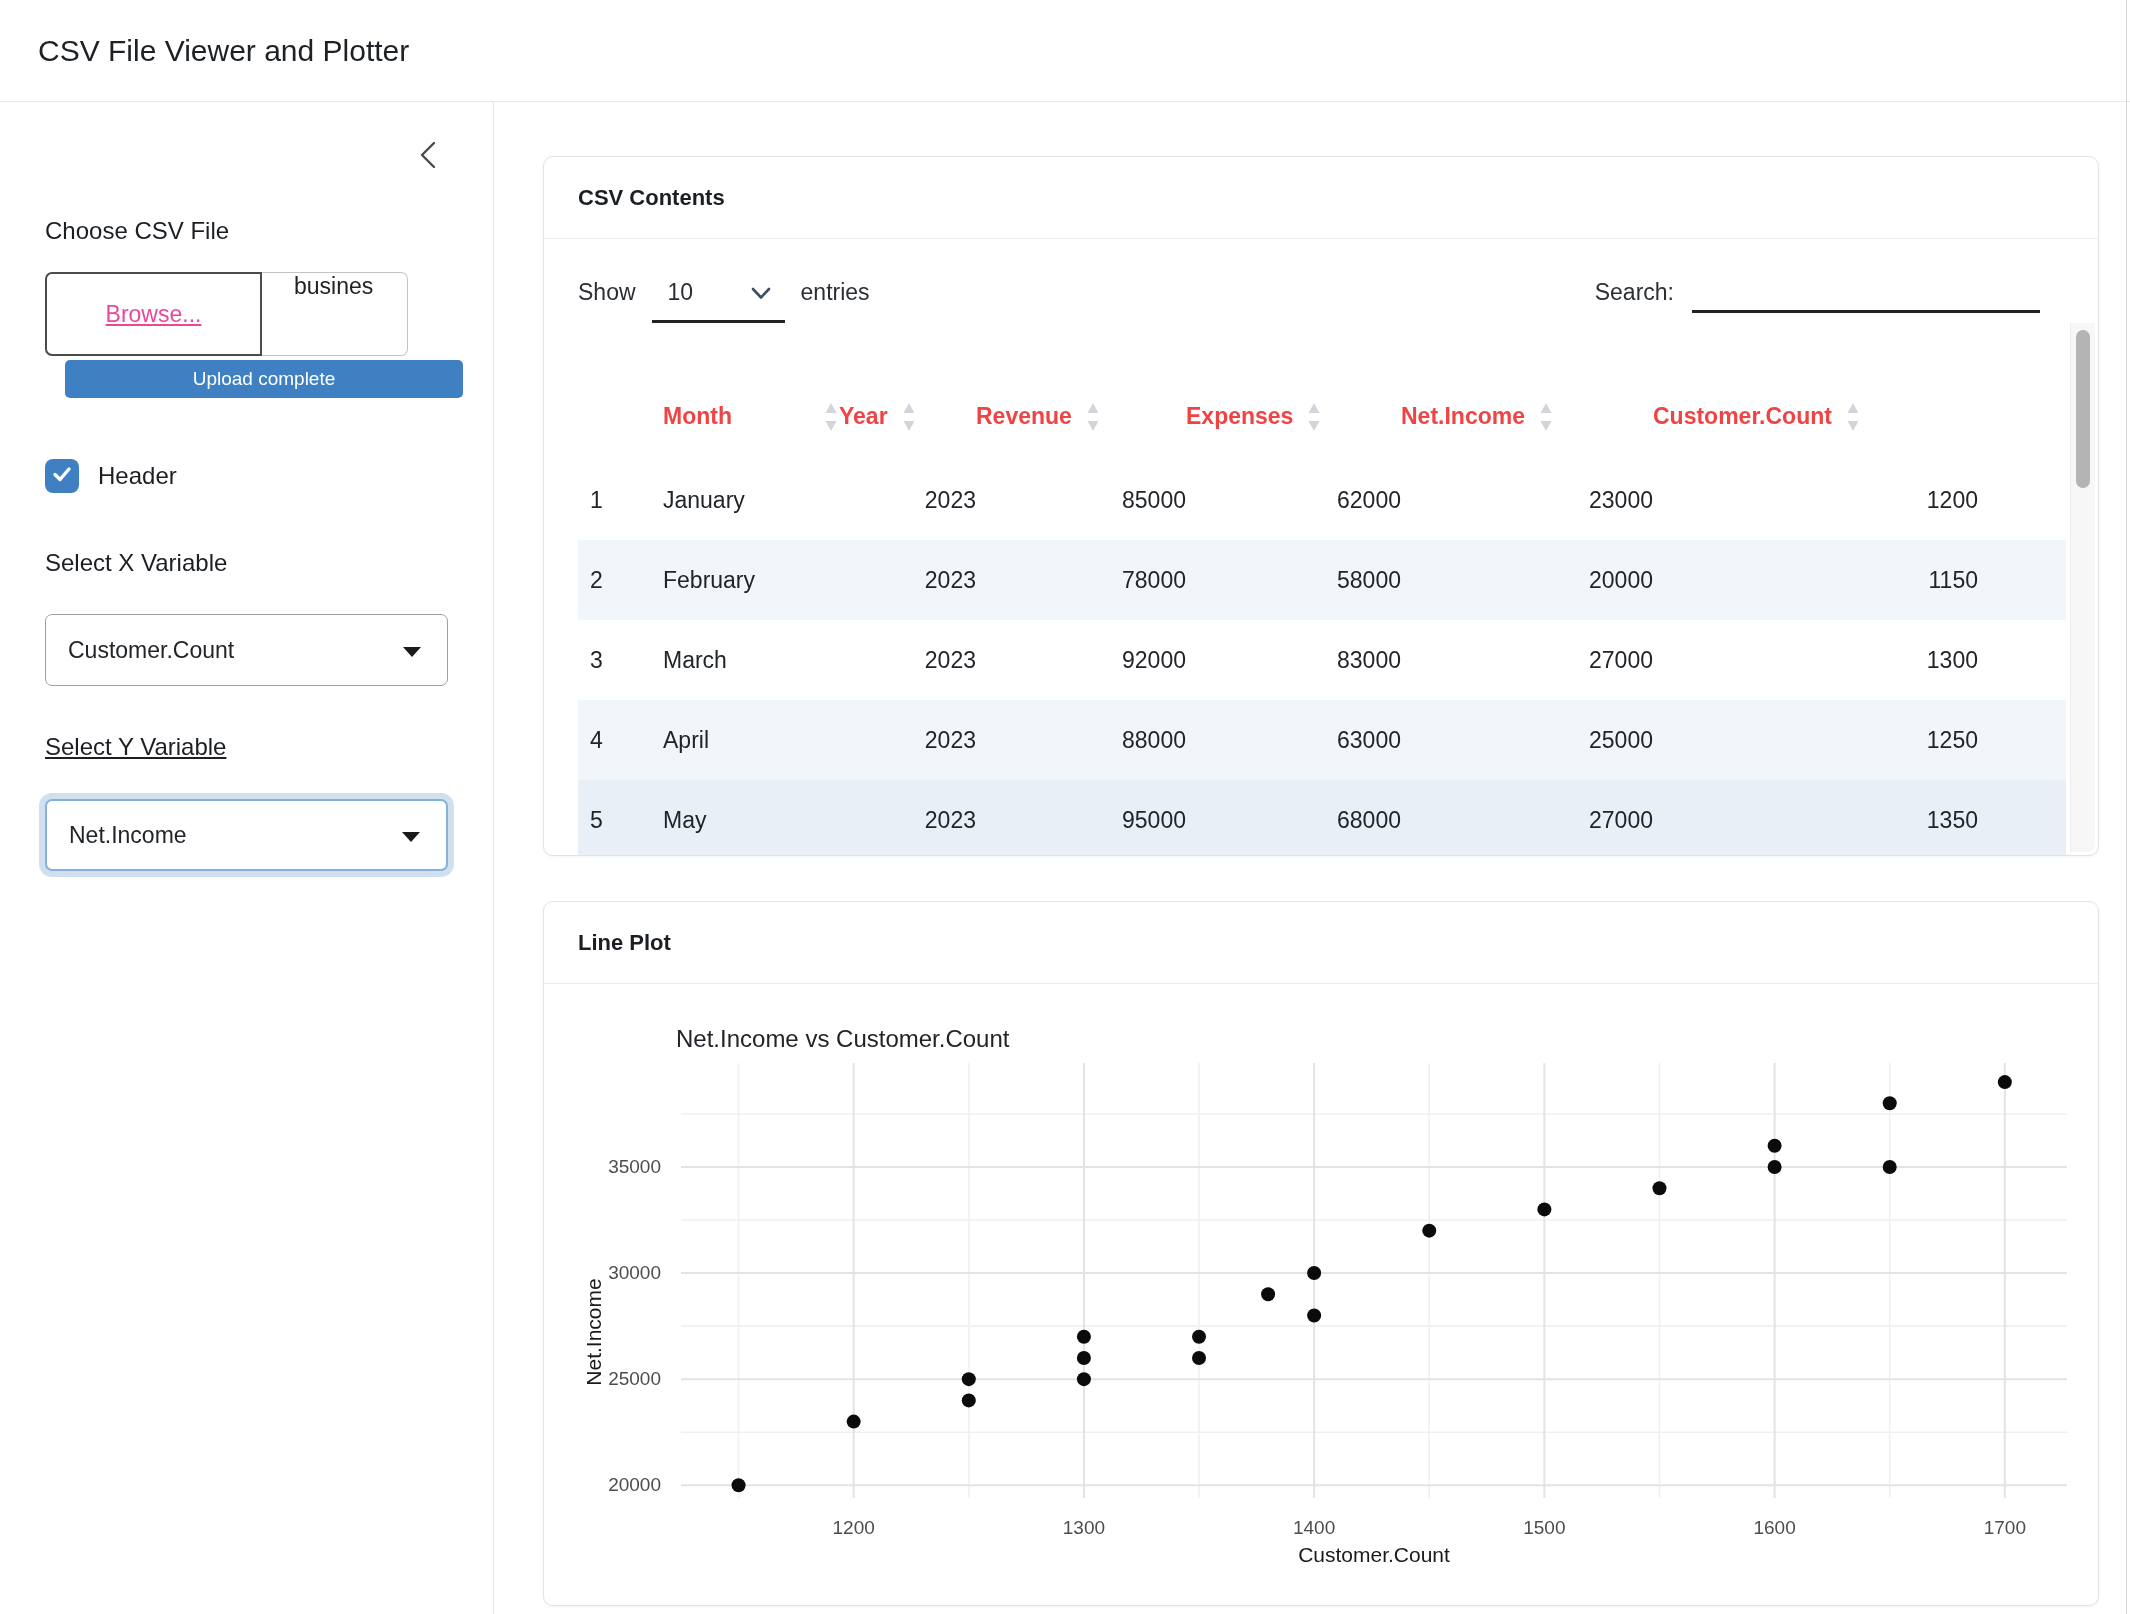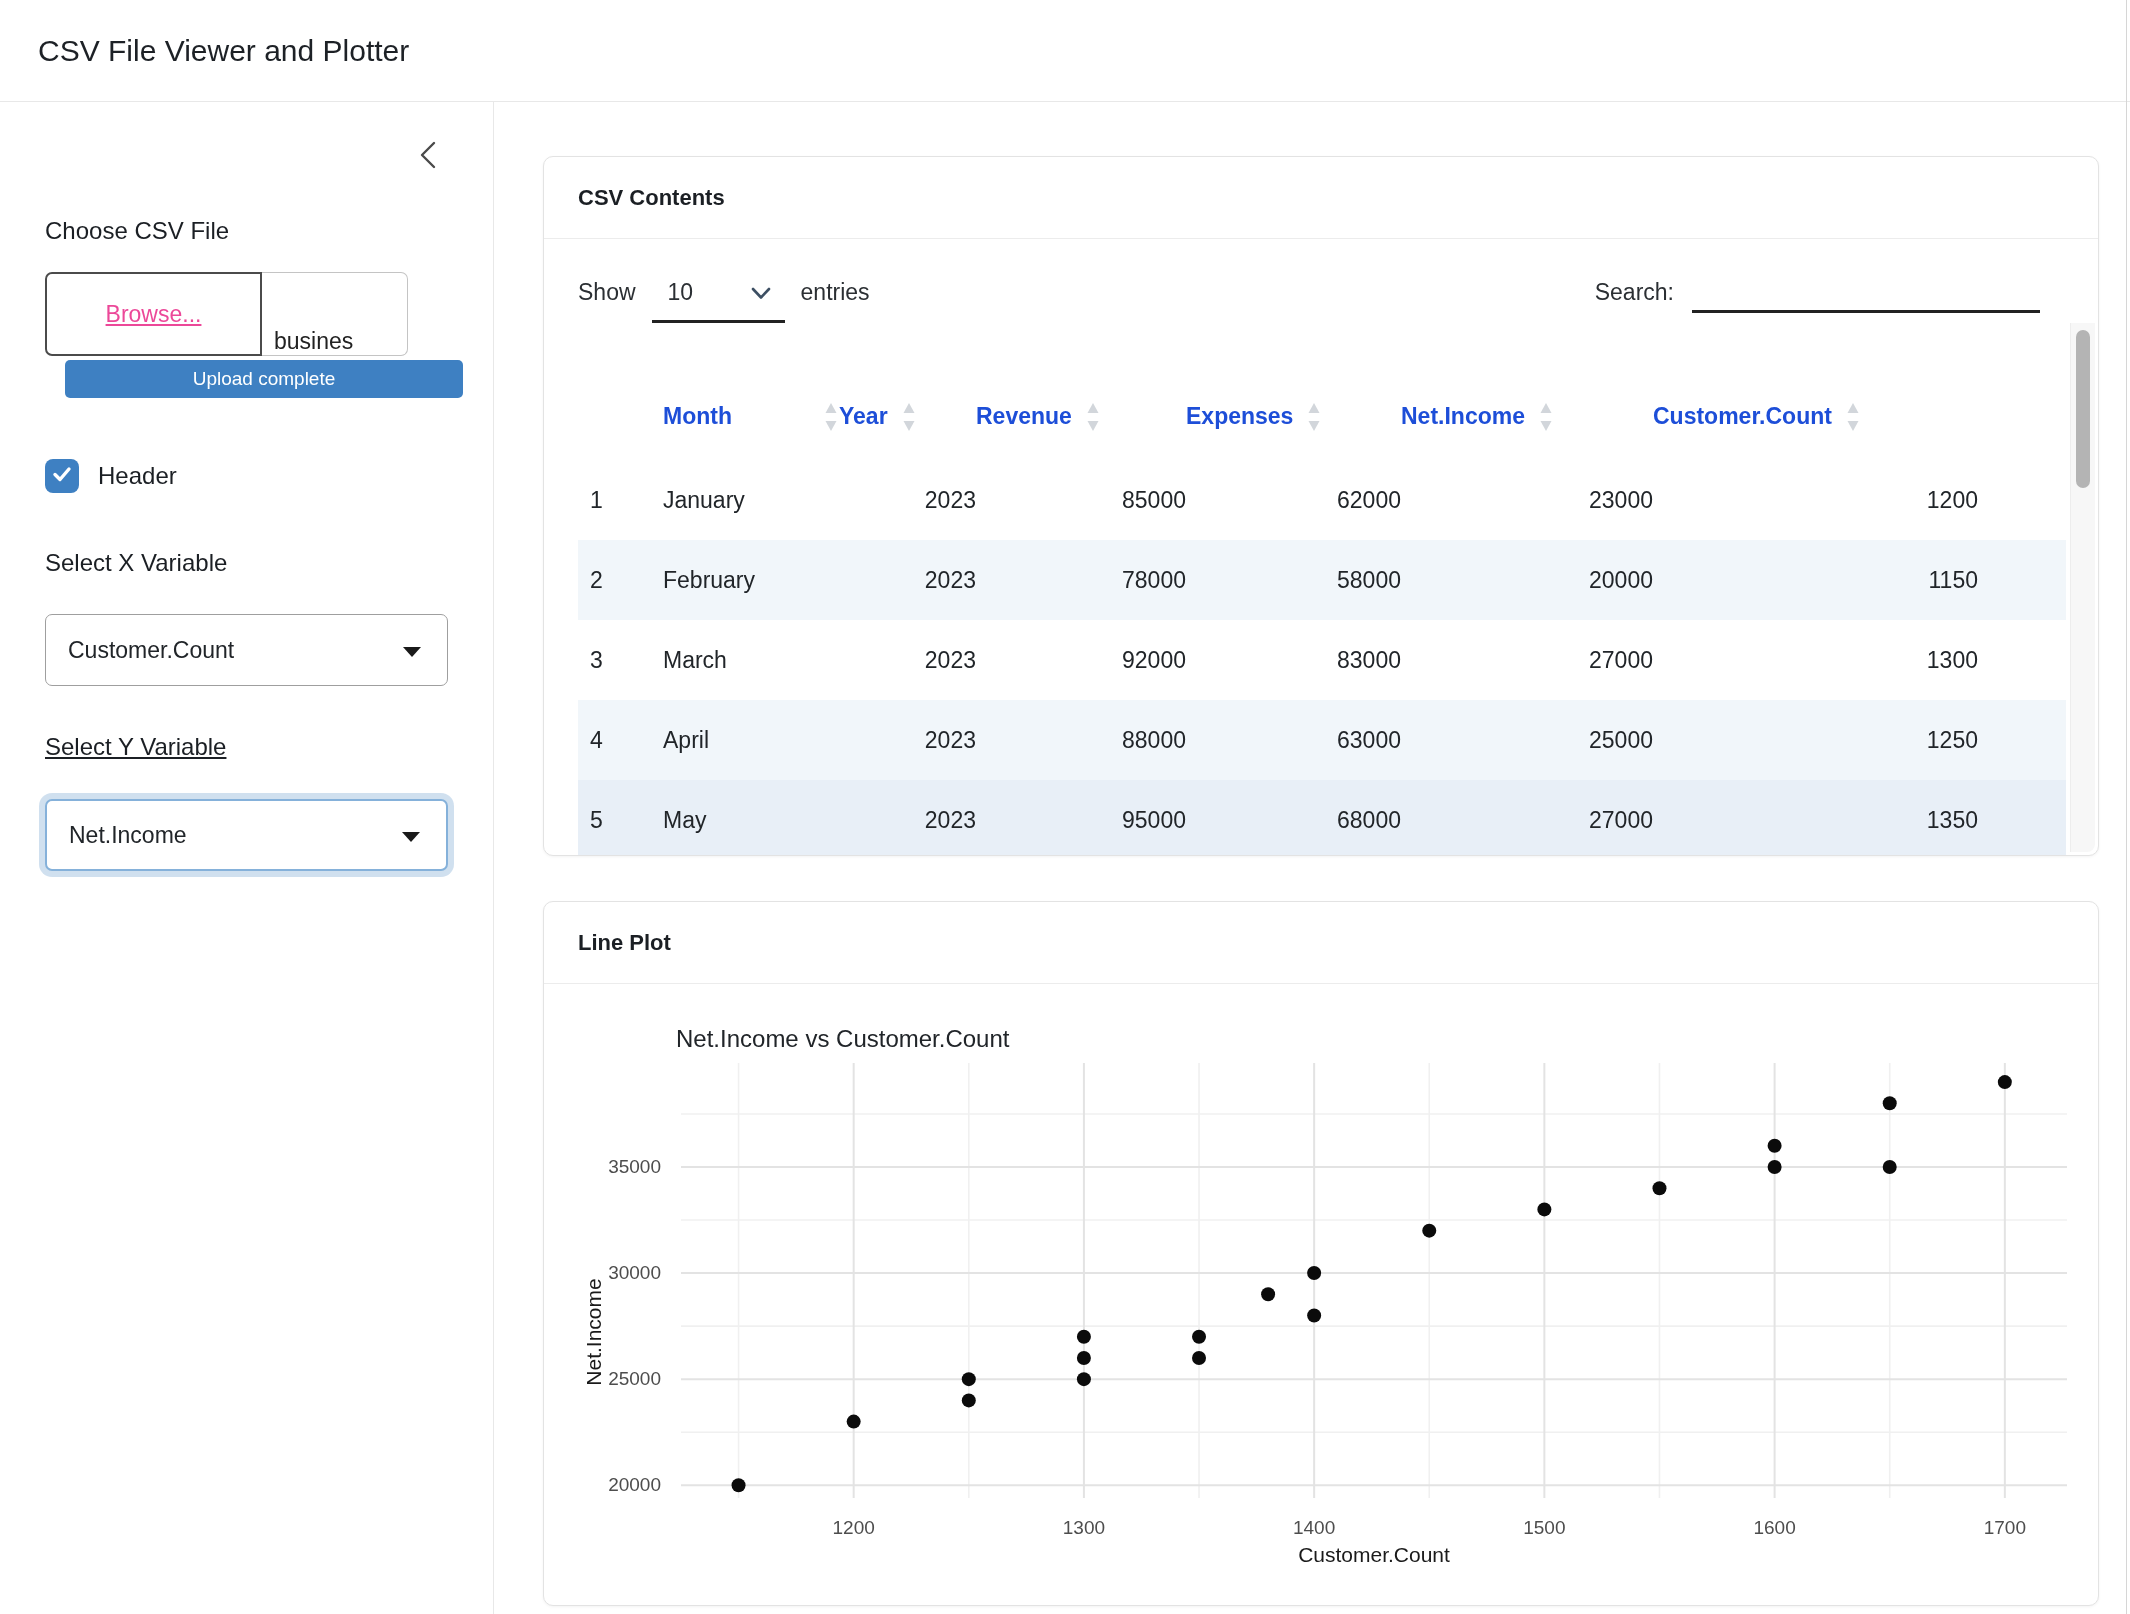--- a/index.html
+++ b/index.html
@@ -21,22 +21,22 @@
   .side-label { position:absolute; left:45px; font-size:24px; color:#1b1f24; }
   #lbl-file   { top:115px; }
   #lbl-xvar   { top:447px; }
   #lbl-yvar   { top:631px;text-decoration:underline; }
 
   .file-group { position:absolute; left:45px; top:170px; width:398px; height:84px; display:flex; }
   .browse-btn { width:217px; height:84px; background:#fff; border:2px solid #4b4b4b;
                 border-radius:7px 0 0 7px; font-size:23px; color:#ec4899;
                 display:flex; align-items:center; justify-content:center; cursor:pointer; z-index:2;text-decoration:underline; }
   .file-name-box { width:146px; height:84px; border:1px solid #c4c4c4; border-left:none;
-                border-radius:0 7px 7px 0; display:flex; align-items:flex-end;
-                padding-left:12px; overflow:hidden; }
+                border-radius:0 7px 7px 0; display:flex; align-items:flex-start;
+                padding-left:32px; overflow:hidden; }
   .file-name-box span { font-size:23px; color:#222; white-space:nowrap; }
 
   .upload-bar { position:absolute; left:45px; top:258px; width:398px; height:38px;
                 background:#3e80c2; border-radius:5px; display:flex; align-items:center;
                 justify-content:center;margin-left:20px; }
   .upload-bar span { color:#fff; font-size:19px; }
 
   .checkbox-row { position:absolute; left:45px; top:357px; display:flex; align-items:center; }
   .checkbox { width:34px; height:34px; background:#3e80c2; border-radius:8px;
               display:flex; align-items:center; justify-content:center; cursor:pointer; }
@@ -78,21 +78,21 @@
   .dt-row { display:grid; grid-template-columns:73px 188px 137px 210px 215px 252px 413px;
             align-items:center; }
   .dt-head { height:87px; font-weight:700; }
   .dt-body-row { height:80px; }
   .dt-body-row.striped { background:#f1f6fa; }
   .dt-body-row.hovered { background:#e8eff7; }
   .cell { font-size:23px; color:#212529; }
   .cell.c-num { text-align:right; }
   .cell.c-idx, .cell.c-month { text-align:left; padding-left:12px; }
   .cell.c-last { padding-right:88px; }
-  .th { display:flex; align-items:center; font-size:23px; color:#1d4ed8; cursor:pointer; }
+  .th { display:flex; align-items:center; font-size:23px; color:#ef4444; cursor:pointer; }
   .th.t-left { justify-content:space-between; padding-left:12px; }
   .th.t-right { justify-content:flex-start; }
   .th.t-right .th-label { margin-right:13px; }
   .th.t-last { padding-right:88px; }
   .sort-icon { display:inline-flex; }
 
   
   .vscroll { position:absolute; top:84px; right:3px; bottom:3px; width:25px;
              background:#f7f7f7; border-left:1px solid #ededed; border-radius:0 0 8px 0; }
   .vscroll .thumb { position:absolute; left:5px; top:7px; width:14px; height:158px;

